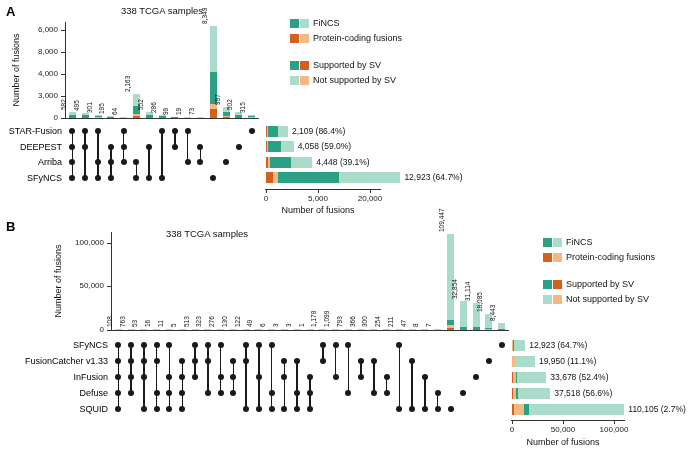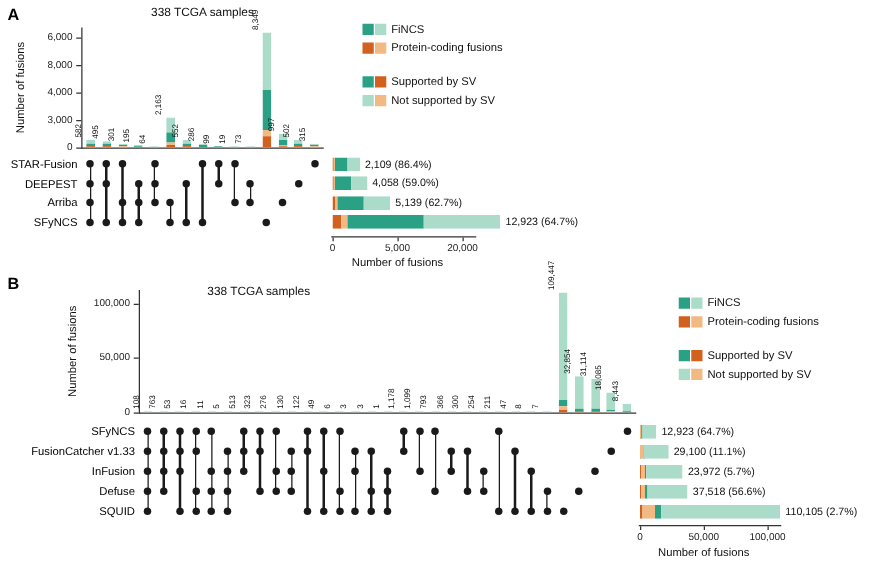--- a/index.html
+++ b/index.html
@@ -222,21 +222,21 @@
         <div class="hseg" style="width: 45%; background: rgb(42, 161, 132);"></div>
         <div class="hseg" style="width: 46%; background: rgb(171, 220, 202);"></div>
       </div>
       <div class="totallabel" style="left: 297.747px; top: 141px;">4,058 (59.0%)</div>
       <div class="hbar" style="left: 266px; top: 156.5px; width: 46.2592px; height: 11px;">
         <div class="hseg" style="width: 5%; background: rgb(210, 97, 31);"></div>
         <div class="hseg" style="width: 4%; background: rgb(243, 185, 131);"></div>
         <div class="hseg" style="width: 45%; background: rgb(42, 161, 132);"></div>
         <div class="hseg" style="width: 46%; background: rgb(171, 220, 202);"></div>
       </div>
-      <div class="totallabel" style="left: 316.259px; top: 156.5px;">5,139 (62.7%)</div>
+      <div class="totallabel" style="left: 316.259px; top: 156.5px;">4,448 (39.1%)</div>
       <div class="hbar" style="left: 266px; top: 172px; width: 134.399px; height: 11px;">
         <div class="hseg" style="width: 5%; background: rgb(210, 97, 31);"></div>
         <div class="hseg" style="width: 4%; background: rgb(243, 185, 131);"></div>
         <div class="hseg" style="width: 45%; background: rgb(42, 161, 132);"></div>
         <div class="hseg" style="width: 46%; background: rgb(171, 220, 202);"></div>
       </div>
       <div class="totallabel" style="left: 404.399px; top: 172px;">12,923 (64.7%)</div>
       <div class="axis" style="left: 265px; top: 189px; width: 116px; height: 1px;"></div>
       <div class="tick" style="left: 266px; top: 190px; width: 1px; height: 3px;"></div>
       <div class="ticklabel c" style="left: 244px; top: 194px; width: 44px;">0</div>
@@ -613,28 +613,28 @@
         <div class="hseg" style="width: 4%; background: rgb(42, 161, 132);"></div>
         <div class="hseg" style="width: 85%; background: rgb(171, 220, 202);"></div>
       </div>
       <div class="totallabel" style="left: 529.181px; top: 339.5px;">12,923 (64.7%)</div>
       <div class="hbar" style="left: 512px; top: 355.5px; width: 22.9194px; height: 11px;">
         <div class="hseg" style="width: 2%; background: rgb(210, 97, 31);"></div>
         <div class="hseg" style="width: 9%; background: rgb(243, 185, 131);"></div>
         <div class="hseg" style="width: 4%; background: rgb(42, 161, 132);"></div>
         <div class="hseg" style="width: 85%; background: rgb(171, 220, 202);"></div>
       </div>
-      <div class="totallabel" style="left: 538.919px; top: 355.5px;">29,100 (11.1%)</div>
+      <div class="totallabel" style="left: 538.919px; top: 355.5px;">19,950 (11.1%)</div>
       <div class="hbar" style="left: 512px; top: 371.5px; width: 34.3516px; height: 11px;">
         <div class="hseg" style="width: 2%; background: rgb(210, 97, 31);"></div>
         <div class="hseg" style="width: 9%; background: rgb(243, 185, 131);"></div>
         <div class="hseg" style="width: 4%; background: rgb(42, 161, 132);"></div>
         <div class="hseg" style="width: 85%; background: rgb(171, 220, 202);"></div>
       </div>
-      <div class="totallabel" style="left: 550.352px; top: 371.5px;">23,972 (5.7%)</div>
+      <div class="totallabel" style="left: 550.352px; top: 371.5px;">33,678 (52.4%)</div>
       <div class="hbar" style="left: 512px; top: 387.5px; width: 38.2684px; height: 11px;">
         <div class="hseg" style="width: 2%; background: rgb(210, 97, 31);"></div>
         <div class="hseg" style="width: 9%; background: rgb(243, 185, 131);"></div>
         <div class="hseg" style="width: 4%; background: rgb(42, 161, 132);"></div>
         <div class="hseg" style="width: 85%; background: rgb(171, 220, 202);"></div>
       </div>
       <div class="totallabel" style="left: 554.268px; top: 387.5px;">37,518 (56.6%)</div>
       <div class="hbar" style="left: 512px; top: 403.5px; width: 112.307px; height: 11px;">
         <div class="hseg" style="width: 2%; background: rgb(210, 97, 31);"></div>
         <div class="hseg" style="width: 9%; background: rgb(243, 185, 131);"></div>

